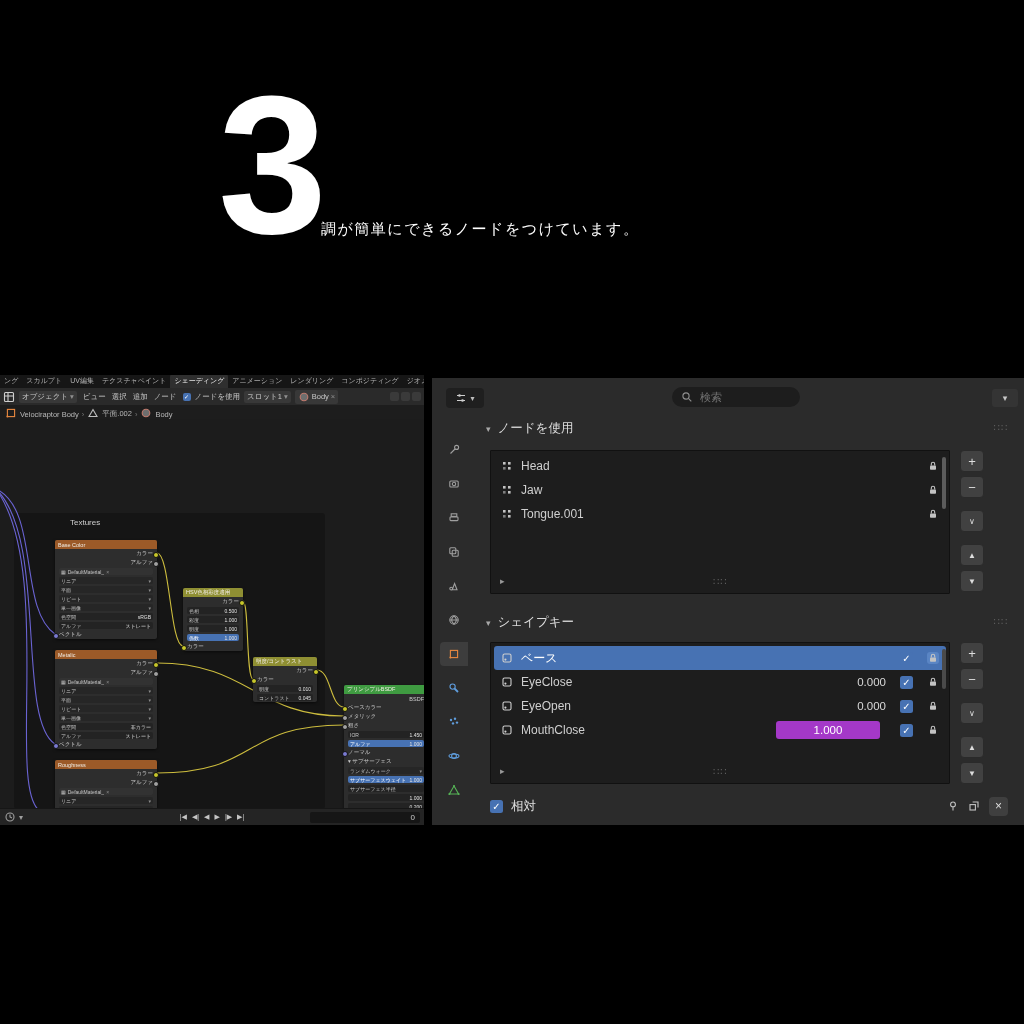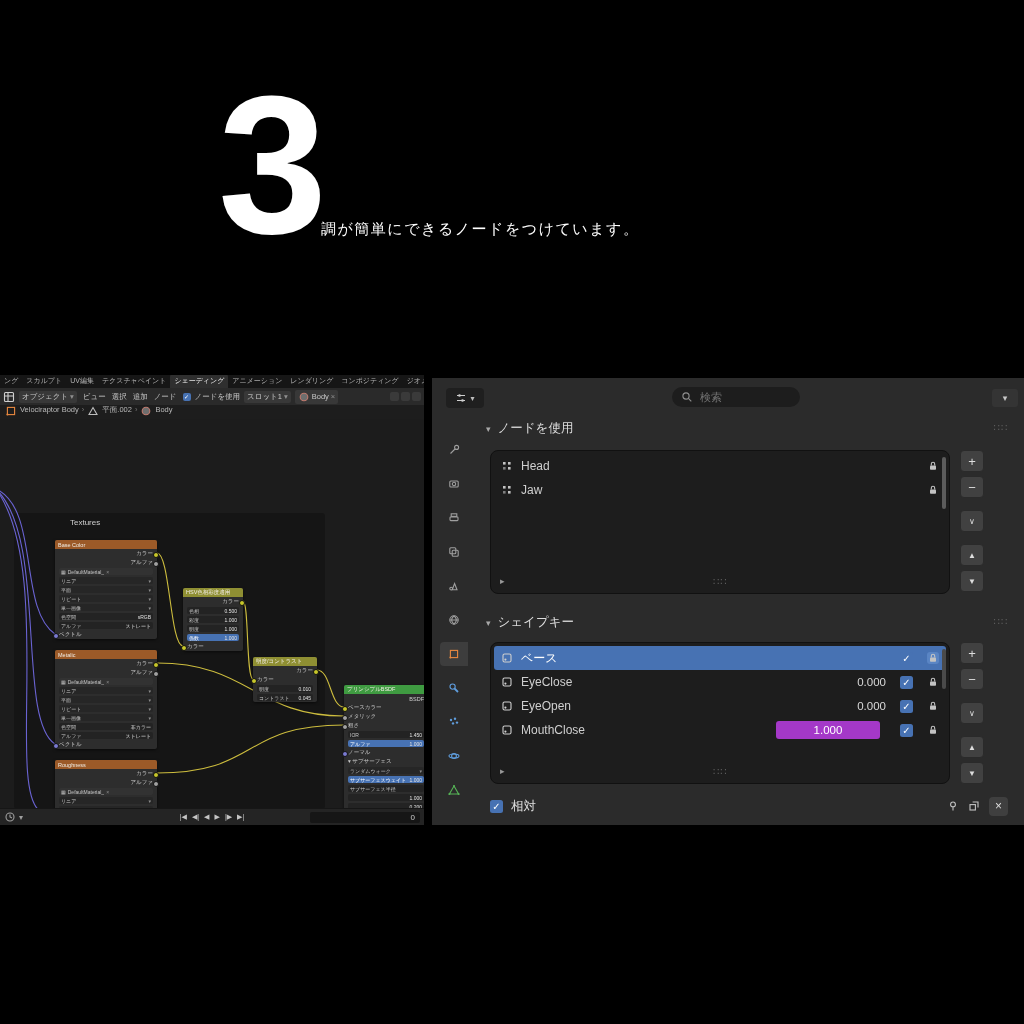--- a/index.html
+++ b/index.html
@@ -21,21 +21,21 @@
   .ws-tab{padding:2px 4px;border-radius:3px 3px 0 0;}
   .ws-tab.active{background:#2f2f2f;color:#ededed;}
   .hdr-bar{height:17px;background:#2a2a2a;display:flex;align-items:center;font-size:7.5px;
            color:#c9c9c9;gap:4px;padding:0 3px;white-space:nowrap;overflow:hidden;}
   .pill-sm{background:#383838;border-radius:2px;padding:1px 3px;display:flex;align-items:center;gap:2px;}
   .menu-item{padding:0 2px;}
   .cb-mini{width:8px;height:8px;background:#4772b3;border-radius:2px;color:#fff;font-size:6px;
            display:flex;align-items:center;justify-content:center;}
   .mini-ic{width:9px;height:9px;background:#3a3a3a;border-radius:2px;}
   .hdr-right{margin-left:auto;display:flex;gap:2px;}
-  .crumb-bar{height:14px;background:#1d1d1d;display:flex;align-items:flex-start;gap:3px;
+  .crumb-bar{height:14px;background:#1d1d1d;display:flex;align-items:flex-end;gap:3px;
              font-size:7.5px;color:#b9b9b9;padding:0 5px;border-bottom:1px solid #141414;white-space:nowrap;}
   .crumb-sep{color:#777;}
   .icon{display:inline-flex;align-items:center;justify-content:center;}
 
   .node-editor{position:absolute;top:44px;left:0;right:0;bottom:16px;background:#1c1c1c;overflow:hidden;}
   .n-frame{position:absolute;left:14px;top:94px;width:311px;height:296px;background:rgba(0,0,0,0.24);
            border-radius:3px;}
   .n-frame-label{position:absolute;left:70px;top:99px;font-size:8px;color:#cfcfcf;}
   #wires{position:absolute;left:0;top:0;width:424px;height:390px;}
 
@@ -79,21 +79,21 @@
             color:#c9c9c9;font-size:9px;display:flex;align-items:center;justify-content:center;}
   .tab-col{position:absolute;left:0;top:40px;bottom:0;width:44px;display:flex;flex-direction:column;
            align-items:center;padding-top:20px;gap:10px;}
   .tab{width:28px;height:24px;display:flex;align-items:center;justify-content:center;border-radius:4px 0 0 4px;}
   .tab.active{background:#3d3d3d;}
 
   .sect-head{position:absolute;left:54px;display:flex;align-items:center;gap:7px;color:#dcdcdc;font-size:12.5px;}
   .sect-head .chev{color:#a8a8a8;font-size:9px;}
   .sect-grip{position:absolute;right:16px;color:#5f5f5f;font-size:10px;letter-spacing:1px;}
 
-  .listbox{position:absolute;left:58px;width:460px;background:#1d1d1d;border:1px solid #111;border-radius:8px;
+  .listbox{position:absolute;left:58px;width:460px;background:#1d1d1d;border:1px solid #111;border-radius:1px;
            padding:3px;box-sizing:border-box;display:flex;flex-direction:column;}
   .prow{height:24px;display:flex;align-items:center;gap:8px;padding:0 7px;border-radius:3px;
         color:#cfcfcf;font-size:12px;}
   .prow.selected{background:#4772b3;color:#fff;}
   .prow.selected .lock{background:#5a85c4;border-radius:3px;}
   .sp{flex:1;}
   .skval{width:90px;text-align:right;margin-right:6px;color:#d8d8d8;font-size:11.5px;}
   .skval.accent{background:#a438c8;color:#fff;border-radius:3px;height:18px;line-height:18px;
                 text-align:center;padding:0 6px;width:92px;margin-right:12px;}
   .cb{width:13px;height:13px;background:#4772b3;border-radius:2.5px;color:#fff;font-size:10px;
@@ -661,20 +661,38 @@
             </span>
             <span class="pname">Jaw</span>
             <span class="sp"></span>
             <span class="icon lock">
               <svg viewBox="0 0 12 12" width="12" height="12" fill="none" stroke-width="1.1">
                 <rect x="3" y="5.4" width="6" height="4.4" rx="0.8" fill="#c3c3c3"></rect>
                 <path d="M4.3 5.4V4a1.7 1.7 0 013.4 0v1.4" stroke="#c3c3c3"></path>
               </svg>
             </span>
           </div>
+          <div class="prow">
+            <span class="icon">
+              <svg viewBox="0 0 12 12" width="12" height="12" fill="none" stroke-width="1.1">
+                <rect x="2" y="2" width="2.6" height="2.6" fill="#c3c3c3"></rect>
+                <rect x="7" y="2" width="2.6" height="2.6" fill="#c3c3c3"></rect>
+                <rect x="2" y="7" width="2.6" height="2.6" fill="#7f7f7f"></rect>
+                <rect x="7" y="7" width="2.6" height="2.6" fill="#c3c3c3"></rect>
+              </svg>
+            </span>
+            <span class="pname">Tongue.001</span>
+            <span class="sp"></span>
+            <span class="icon lock">
+              <svg viewBox="0 0 12 12" width="12" height="12" fill="none" stroke-width="1.1">
+                <rect x="3" y="5.4" width="6" height="4.4" rx="0.8" fill="#c3c3c3"></rect>
+                <path d="M4.3 5.4V4a1.7 1.7 0 013.4 0v1.4" stroke="#c3c3c3"></path>
+              </svg>
+            </span>
+          </div>
         </div>
       <div class="footer-row">
         <span>▸</span>
         <span class="footer-grip">∷∷</span>
       </div>
       <div class="scrollbar" style="top:6px;height:52px;"></div>
     </div>
     <div class="side-col" style="top:72px;" id="vg-btns">
         <div class="side-btn" style="margin-top: 0px;">+</div>
         <div class="side-btn" style="margin-top: 4px;">−</div>

